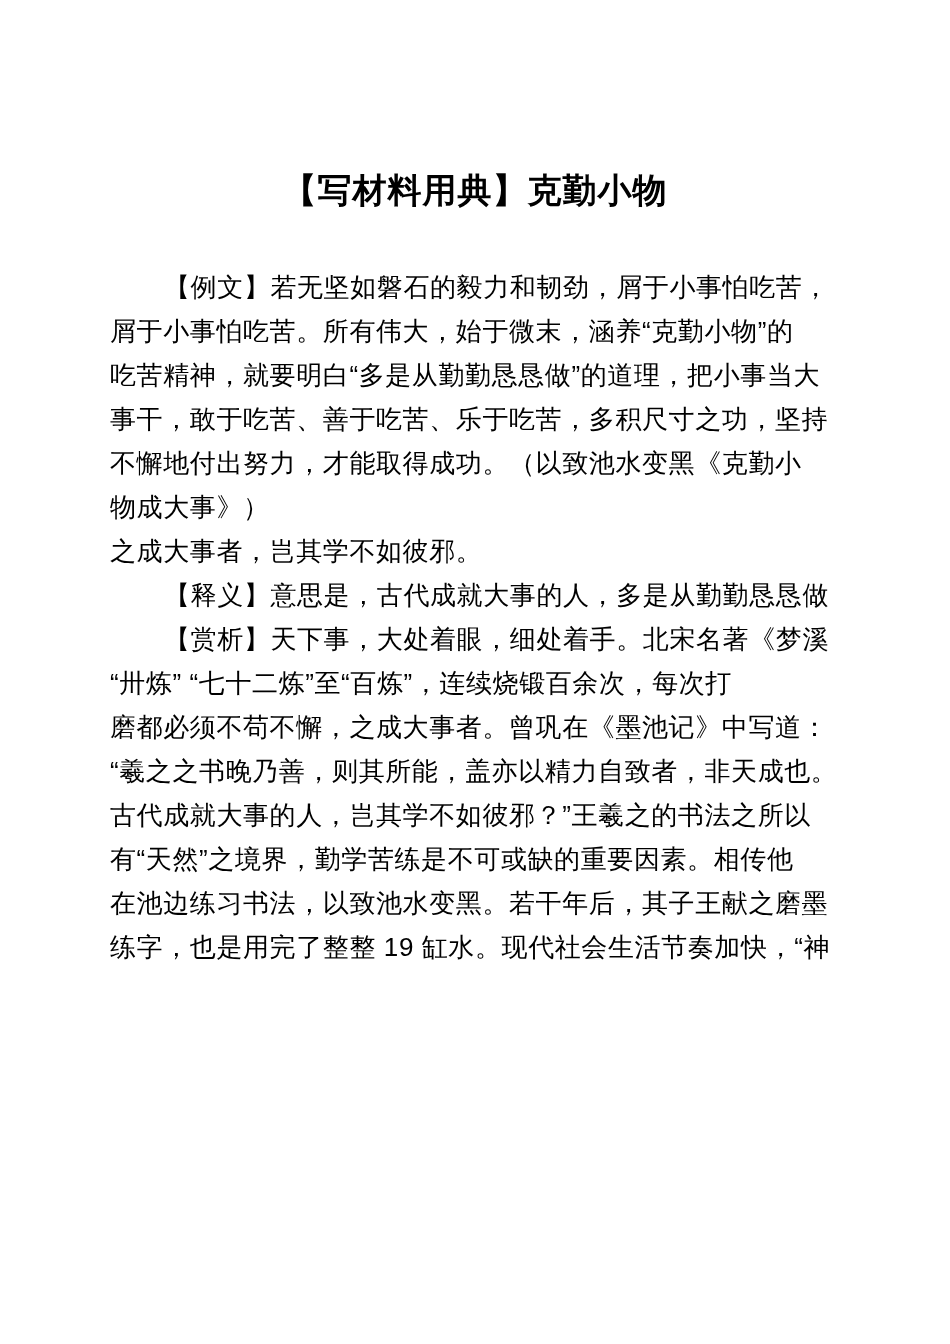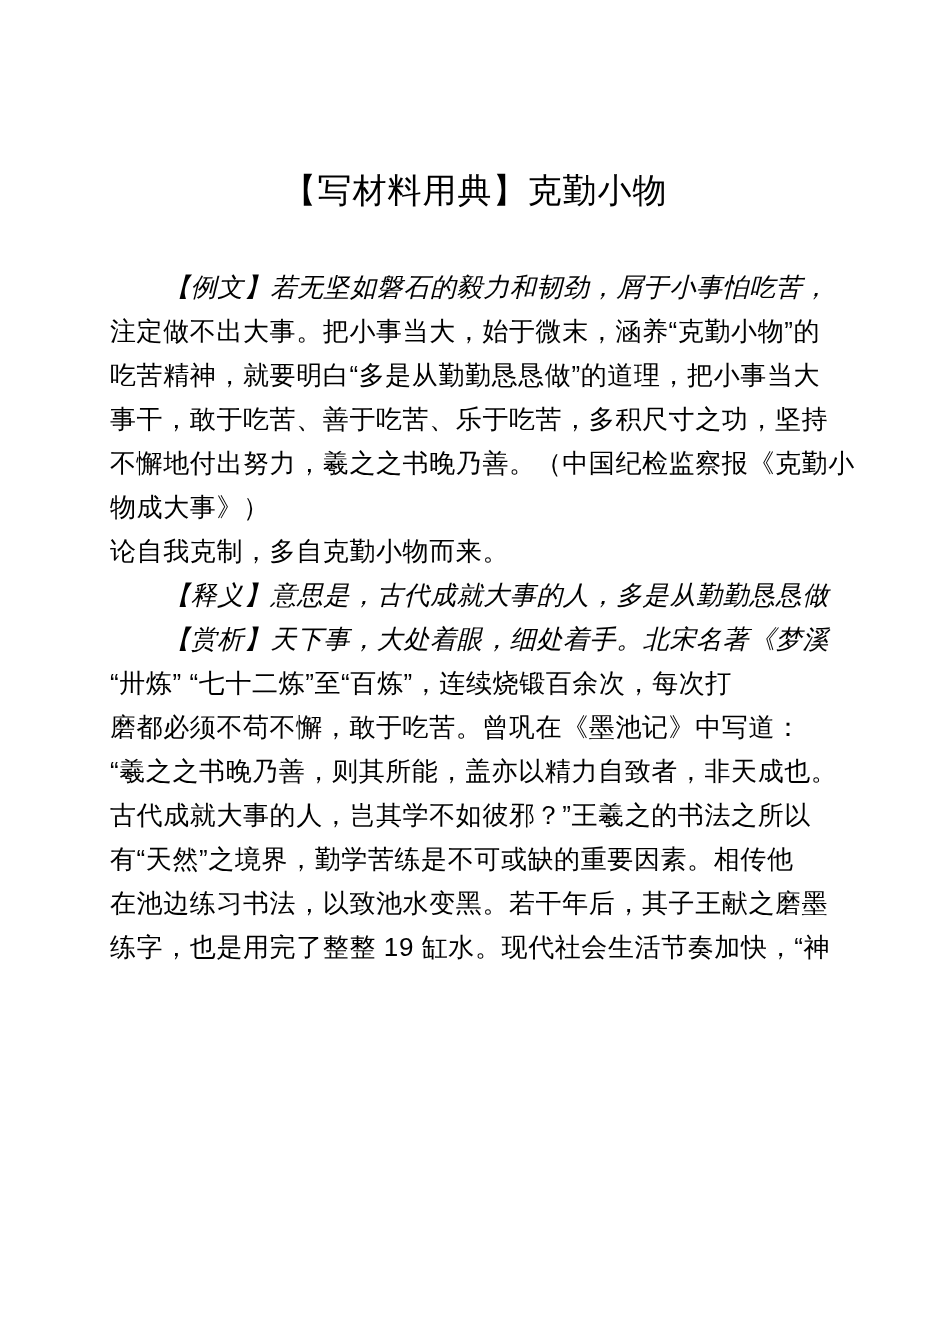--- a/index.html
+++ b/index.html
@@ -18,21 +18,21 @@
     width: 950px;
     height: 1344px;
     background: #ffffff;
     box-sizing: border-box;
   }
   .doc-title {
     margin: 0;
     padding-top: 167px;
     text-align: center;
     font-size: 34px;
-    font-weight: 400;
+    font-weight: 700;
     line-height: 46px;
     letter-spacing: 1px;
     color: #000000;
   }
   .doc-body {
     margin-top: 52px;
     padding-left: 110px;
     padding-right: 116px;
     font-size: 26px;
     line-height: 44px;
@@ -40,39 +40,38 @@
     text-align: justify;
     color: #000000;
   }
   .line {
     height: 44px;
     white-space: nowrap;
     overflow: visible;
   }
   .line.indent {
     text-indent: 54px;
-    font-style: italic;
   }
 </style>
 </head>
 <body>
 
 <div class="page">
   <h1 class="doc-title">【写材料用典】克勤小物</h1>
   <div class="doc-body">
     <div class="line indent">【例文】若无坚如磐石的毅力和韧劲，屑于小事怕吃苦，</div>
-    <div class="line">注定做不出大事。把小事当大，始于微末，涵养“克勤小物”的</div>
+    <div class="line">屑于小事怕吃苦。所有伟大，始于微末，涵养“克勤小物”的</div>
     <div class="line">吃苦精神，就要明白“多是从勤勤恳恳做”的道理，把小事当大</div>
     <div class="line">事干，敢于吃苦、善于吃苦、乐于吃苦，多积尺寸之功，坚持</div>
-    <div class="line">不懈地付出努力，羲之之书晚乃善。（中国纪检监察报《克勤小</div>
+    <div class="line">不懈地付出努力，才能取得成功。（以致池水变黑《克勤小</div>
     <div class="line">物成大事》）</div>
-    <div class="line">论自我克制，多自克勤小物而来。</div>
+    <div class="line">之成大事者，岂其学不如彼邪。</div>
     <div class="line indent">【释义】意思是，古代成就大事的人，多是从勤勤恳恳做</div>
     <div class="line indent">【赏析】天下事，大处着眼，细处着手。北宋名著《梦溪</div>
     <div class="line">“卅炼” “七十二炼”至“百炼”，连续烧锻百余次，每次打</div>
-    <div class="line">磨都必须不苟不懈，敢于吃苦。曾巩在《墨池记》中写道：</div>
+    <div class="line">磨都必须不苟不懈，之成大事者。曾巩在《墨池记》中写道：</div>
     <div class="line">“羲之之书晚乃善，则其所能，盖亦以精力自致者，非天成也。</div>
     <div class="line">古代成就大事的人，岂其学不如彼邪？”王羲之的书法之所以</div>
     <div class="line">有“天然”之境界，勤学苦练是不可或缺的重要因素。相传他</div>
     <div class="line">在池边练习书法，以致池水变黑。若干年后，其子王献之磨墨</div>
     <div class="line">练字，也是用完了整整 19 缸水。现代社会生活节奏加快，“神</div>
   </div>
 </div>
 
 </body></html>

